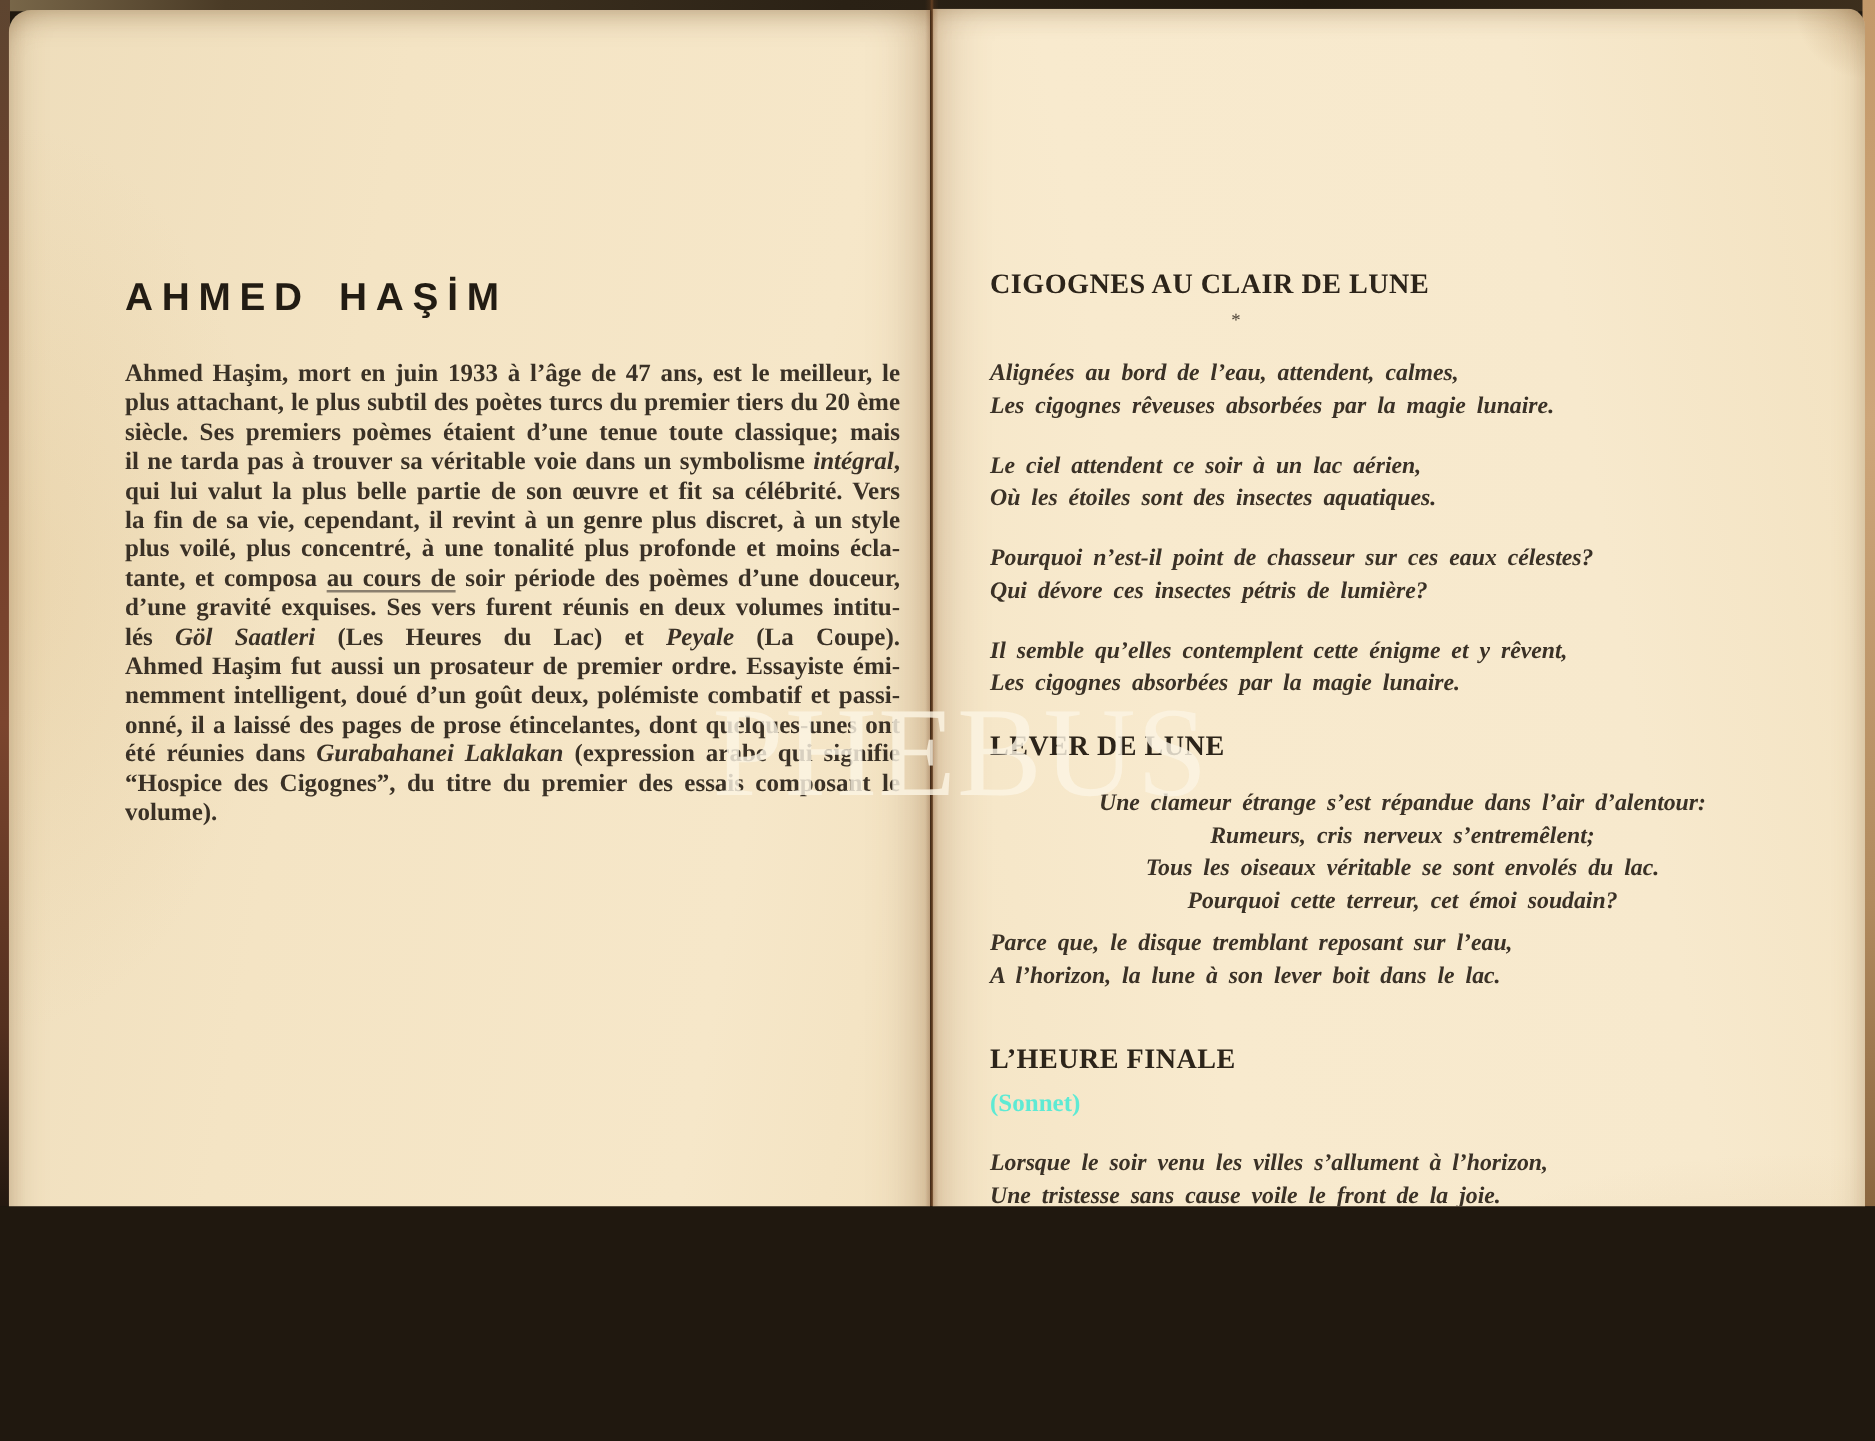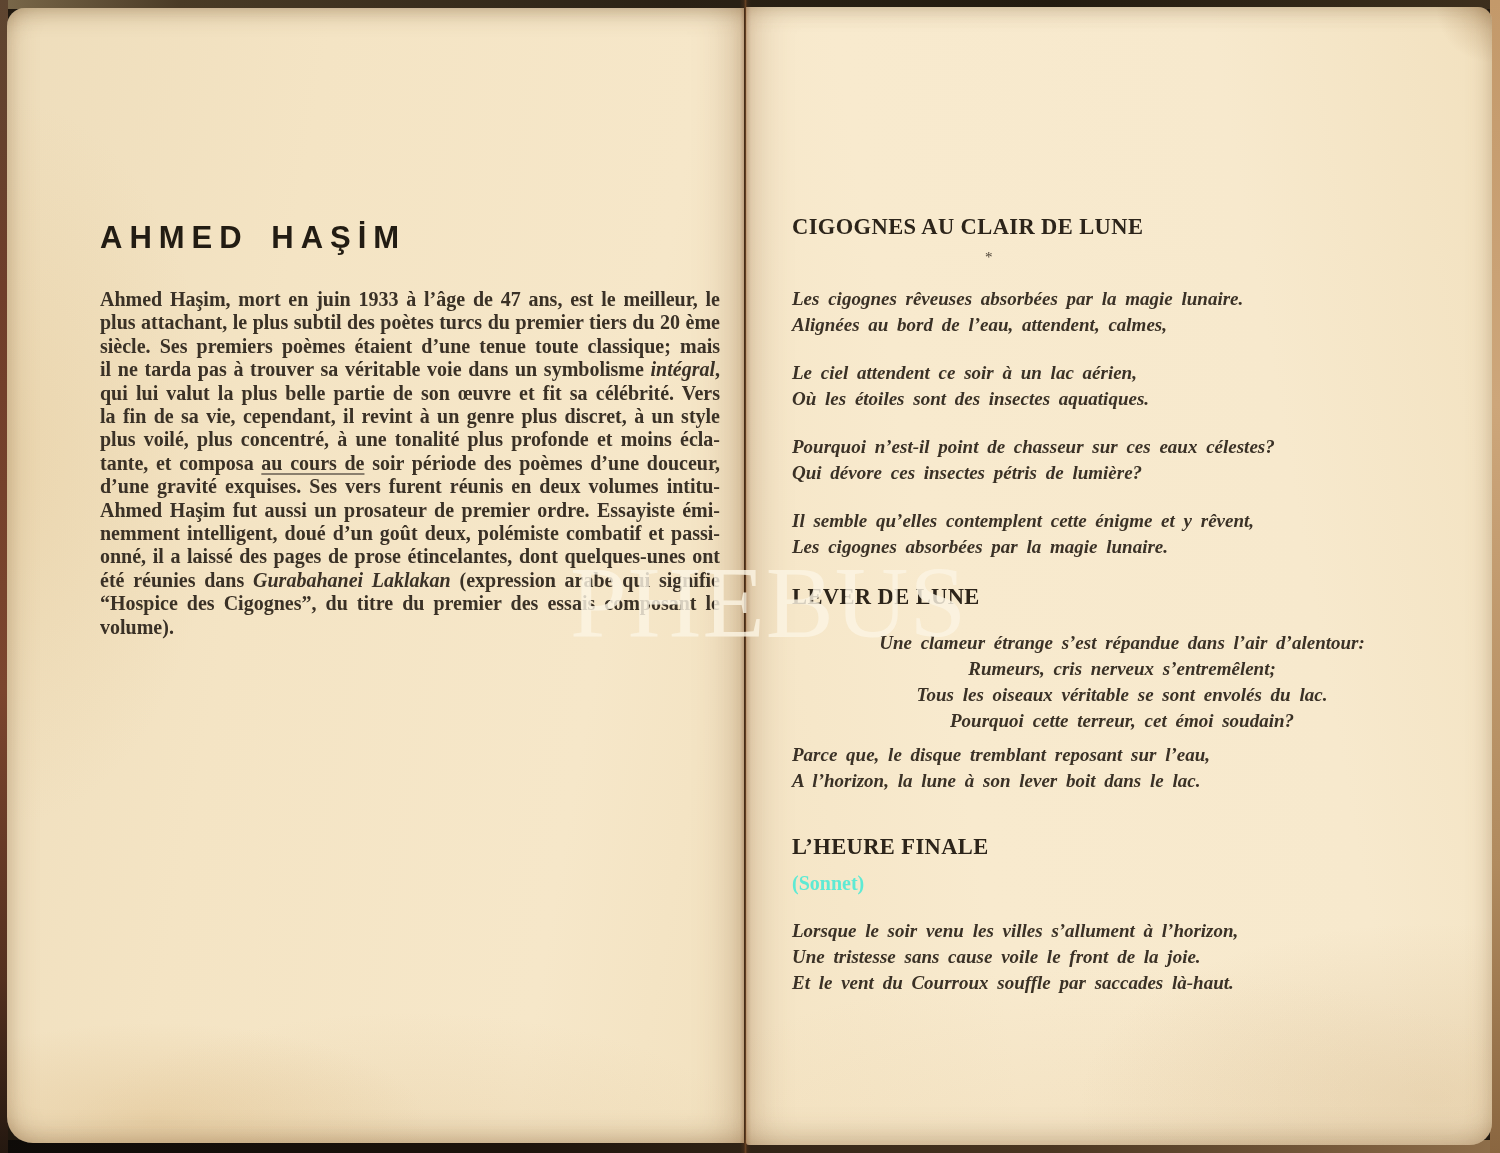--- a/index.html
+++ b/index.html
@@ -2,21 +2,21 @@
 <html><head>
 <meta charset="utf-8">
 <style>
   html,body{margin:0;padding:0;}
   body{
     width:1500px;height:1153px;
     font-family:"Liberation Serif", serif;
     background:#20180f;
     overflow:hidden;
   }
-  .scene{position:relative;width:1500px;height:1153px;overflow:hidden;}
+  .scene{position:relative;width:1500px;height:965px;overflow:hidden;}
 
   
   .edge-top{position:absolute;top:0;left:0;width:100%;height:9px;z-index:0;
     background:linear-gradient(90deg,#7a684a 0%,#4a3b26 12%,#2a2115 45%,#231b10 70%,#3d2f1d 100%);}
   .edge-bottom{position:absolute;bottom:0;left:0;width:100%;height:13px;z-index:0;
     background:linear-gradient(90deg,#0e0b08,#1d140c 35%,#4a3621 70%,#7d5f3f 92%,#8f6f4a);}
   .edge-left{position:absolute;left:0;top:0;width:8px;height:100%;z-index:0;
     background:linear-gradient(180deg,#5d4530,#6f3d2a 25%,#7b452e 60%,#54301f 85%,#241810);}
   .edge-right{position:absolute;right:0;top:0;width:10px;height:100%;z-index:0;
     background:linear-gradient(180deg,#c3996a,#cda67a 35%,#b08a5e 75%,#8a6640);}
@@ -97,35 +97,36 @@
   <div class="lp-bio">
     <div class="bl">Ahmed Haşim, mort en juin 1933 à l’âge de 47 ans, est le meilleur, le</div>
     <div class="bl">plus attachant, le plus subtil des poètes turcs du premier tiers du 20 ème</div>
     <div class="bl">siècle. Ses premiers poèmes étaient d’une tenue toute classique; mais</div>
     <div class="bl"><span>il ne tarda pas à trouver sa véritable voie dans un symbolisme </span><span class="it">intégral</span><span>,</span></div>
     <div class="bl">qui lui valut la plus belle partie de son œuvre et fit sa célébrité. Vers</div>
     <div class="bl">la fin de sa vie, cependant, il revint à un genre plus discret, à un style</div>
     <div class="bl">plus voilé, plus concentré, à une tonalité plus profonde et moins écla-</div>
     <div class="bl"><span>tante, et composa </span><span class="ul">au cours de</span><span> soir période des poèmes d’une douceur,</span></div>
     <div class="bl">d’une gravité exquises. Ses vers furent réunis en deux volumes intitu-</div>
+    <div class="bl"><span>lés </span><span class="it">Göl Saatleri</span><span> (Les Heures du Lac) et </span><span class="it">Peyale</span><span> (La Coupe).</span></div>
     <div class="bl">Ahmed Haşim fut aussi un prosateur de premier ordre. Essayiste émi-</div>
     <div class="bl">nemment intelligent, doué d’un goût deux, polémiste combatif et passi-</div>
     <div class="bl">onné, il a laissé des pages de prose étincelantes, dont quelques-unes ont</div>
     <div class="bl"><span>été réunies dans </span><span class="it">Gurabahanei Laklakan</span><span> (expression arabe qui signifie</span></div>
     <div class="bl">“Hospice des Cigognes”, du titre du premier des essais composant le</div>
     <div class="bl last">volume).</div>
   </div>
 
   <div class="rp">
     <h2 class="p-title">CIGOGNES AU CLAIR DE LUNE</h2>
     <div class="ornament">*</div>
 
     <div class="stanza first">
+      <div class="pl">Alignées au bord de l’eau, attendent, calmes,</div>
       <div class="pl">Les cigognes rêveuses absorbées par la magie lunaire.</div>
-      <div class="pl">Alignées au bord de l’eau, attendent, calmes,</div>
     </div>
     <div class="stanza">
       <div class="pl">Le ciel attendent ce soir à un lac aérien,</div>
       <div class="pl">Où les étoiles sont des insectes aquatiques.</div>
     </div>
     <div class="stanza">
       <div class="pl">Pourquoi n’est-il point de chasseur sur ces eaux célestes?</div>
       <div class="pl">Qui dévore ces insectes pétris de lumière?</div>
     </div>
     <div class="stanza">

